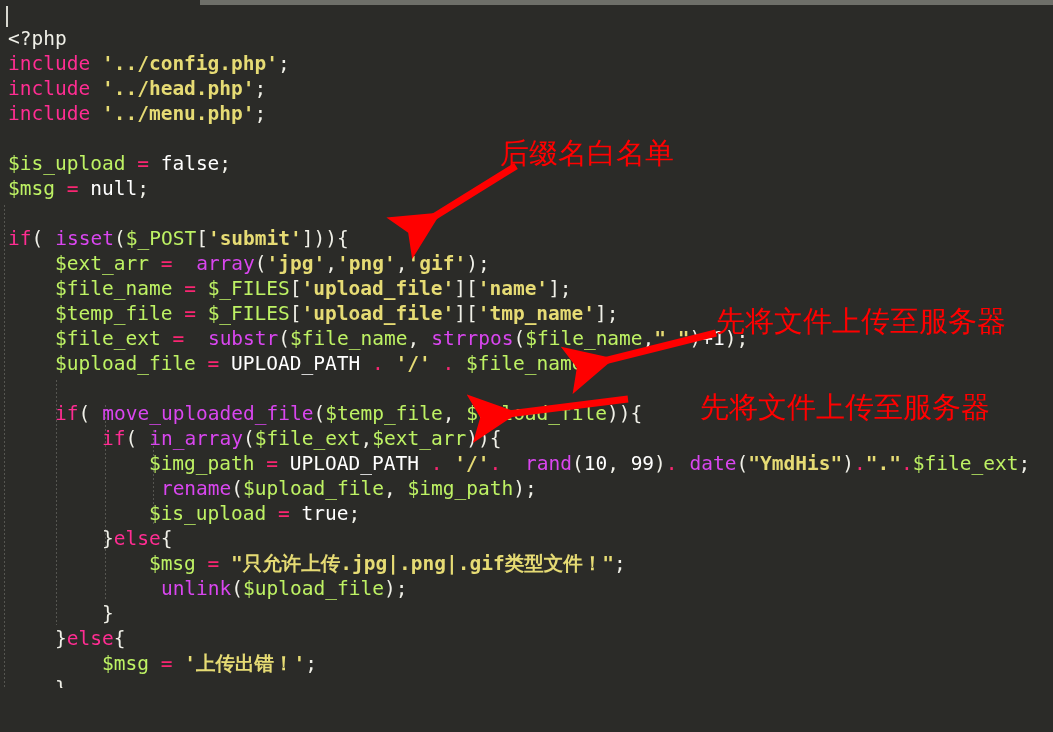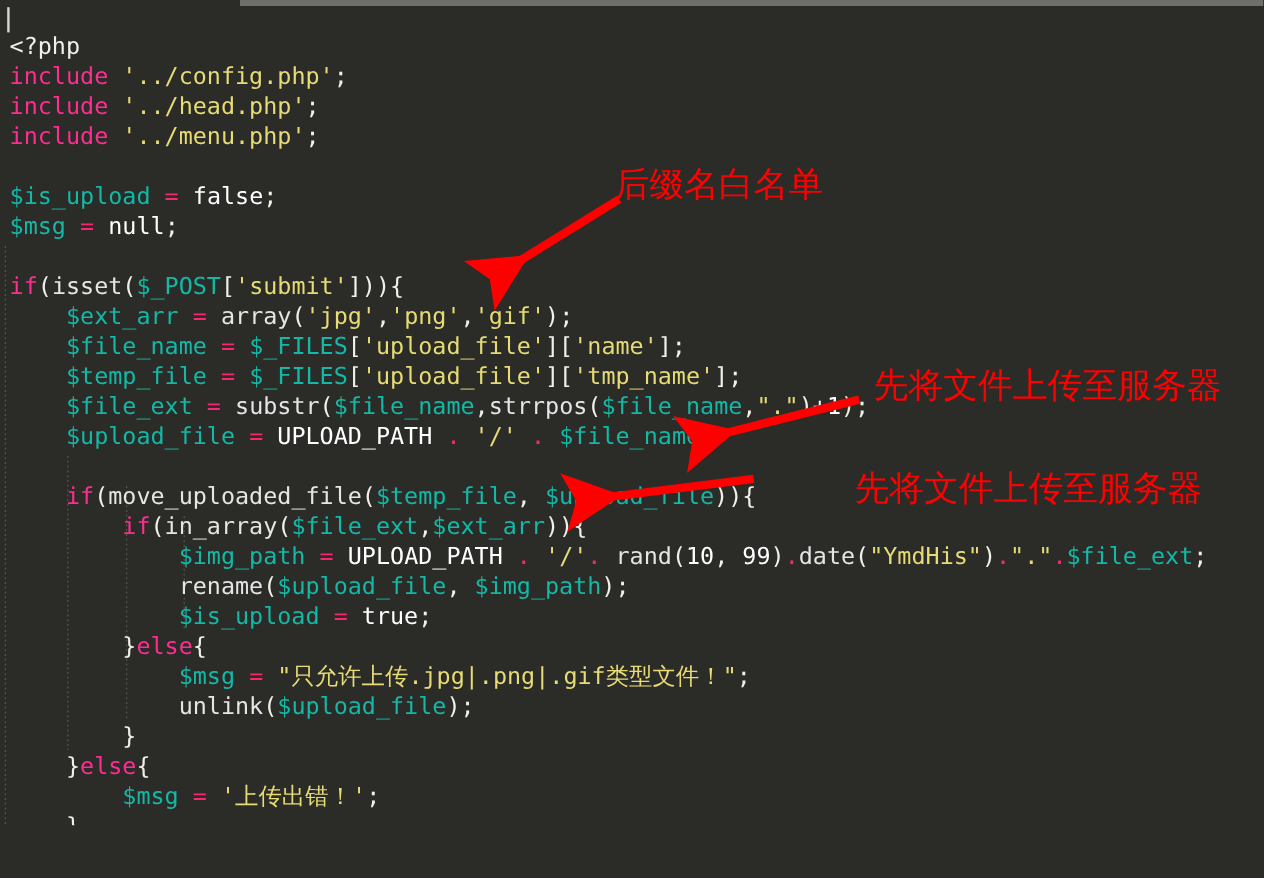--- a/index.html
+++ b/index.html
@@ -58,38 +58,37 @@
     font-size: 19.5px;
     line-height: 25px;
     letter-spacing: 0px;
     white-space: pre;
     color: #e8e8e0;
   }
   #code .ln { display: block; height: 25px; padding-left: 8px; }
 
   
   .kw   { color: #ff2d92; margin-top: 20px; }   
-  .fn   { color: #e5e5e5; }   
-  .str  { color: #e6db74; }   
-  .var  { color: #14b8a6; }   
+  .fn   { color: #d946ef; margin-left: 12px; }   
+  .str  { color: #e6db74; font-weight: bold; }   
+  .var  { color: #bef264; }   
   .cst  { color: #ffffff; }   
   .op   { color: #f92672; }   
   .dot  { color: #f92672; }   
   .plain{ color: #f0f0e8; }
 
   
   .anno {
     position: absolute;
     color: #ff0000;
     font-family: "DejaVu Sans", "Liberation Sans", sans-serif;
     font-size: 29px;
     line-height: 1;
     white-space: nowrap;
     font-weight: 400;
-    margin-left: 12px;
   }
 
   
   .arrow { position: absolute; }
 
   
   #watermark {
     position: absolute;
     right: 12px;
     bottom: 20px;

